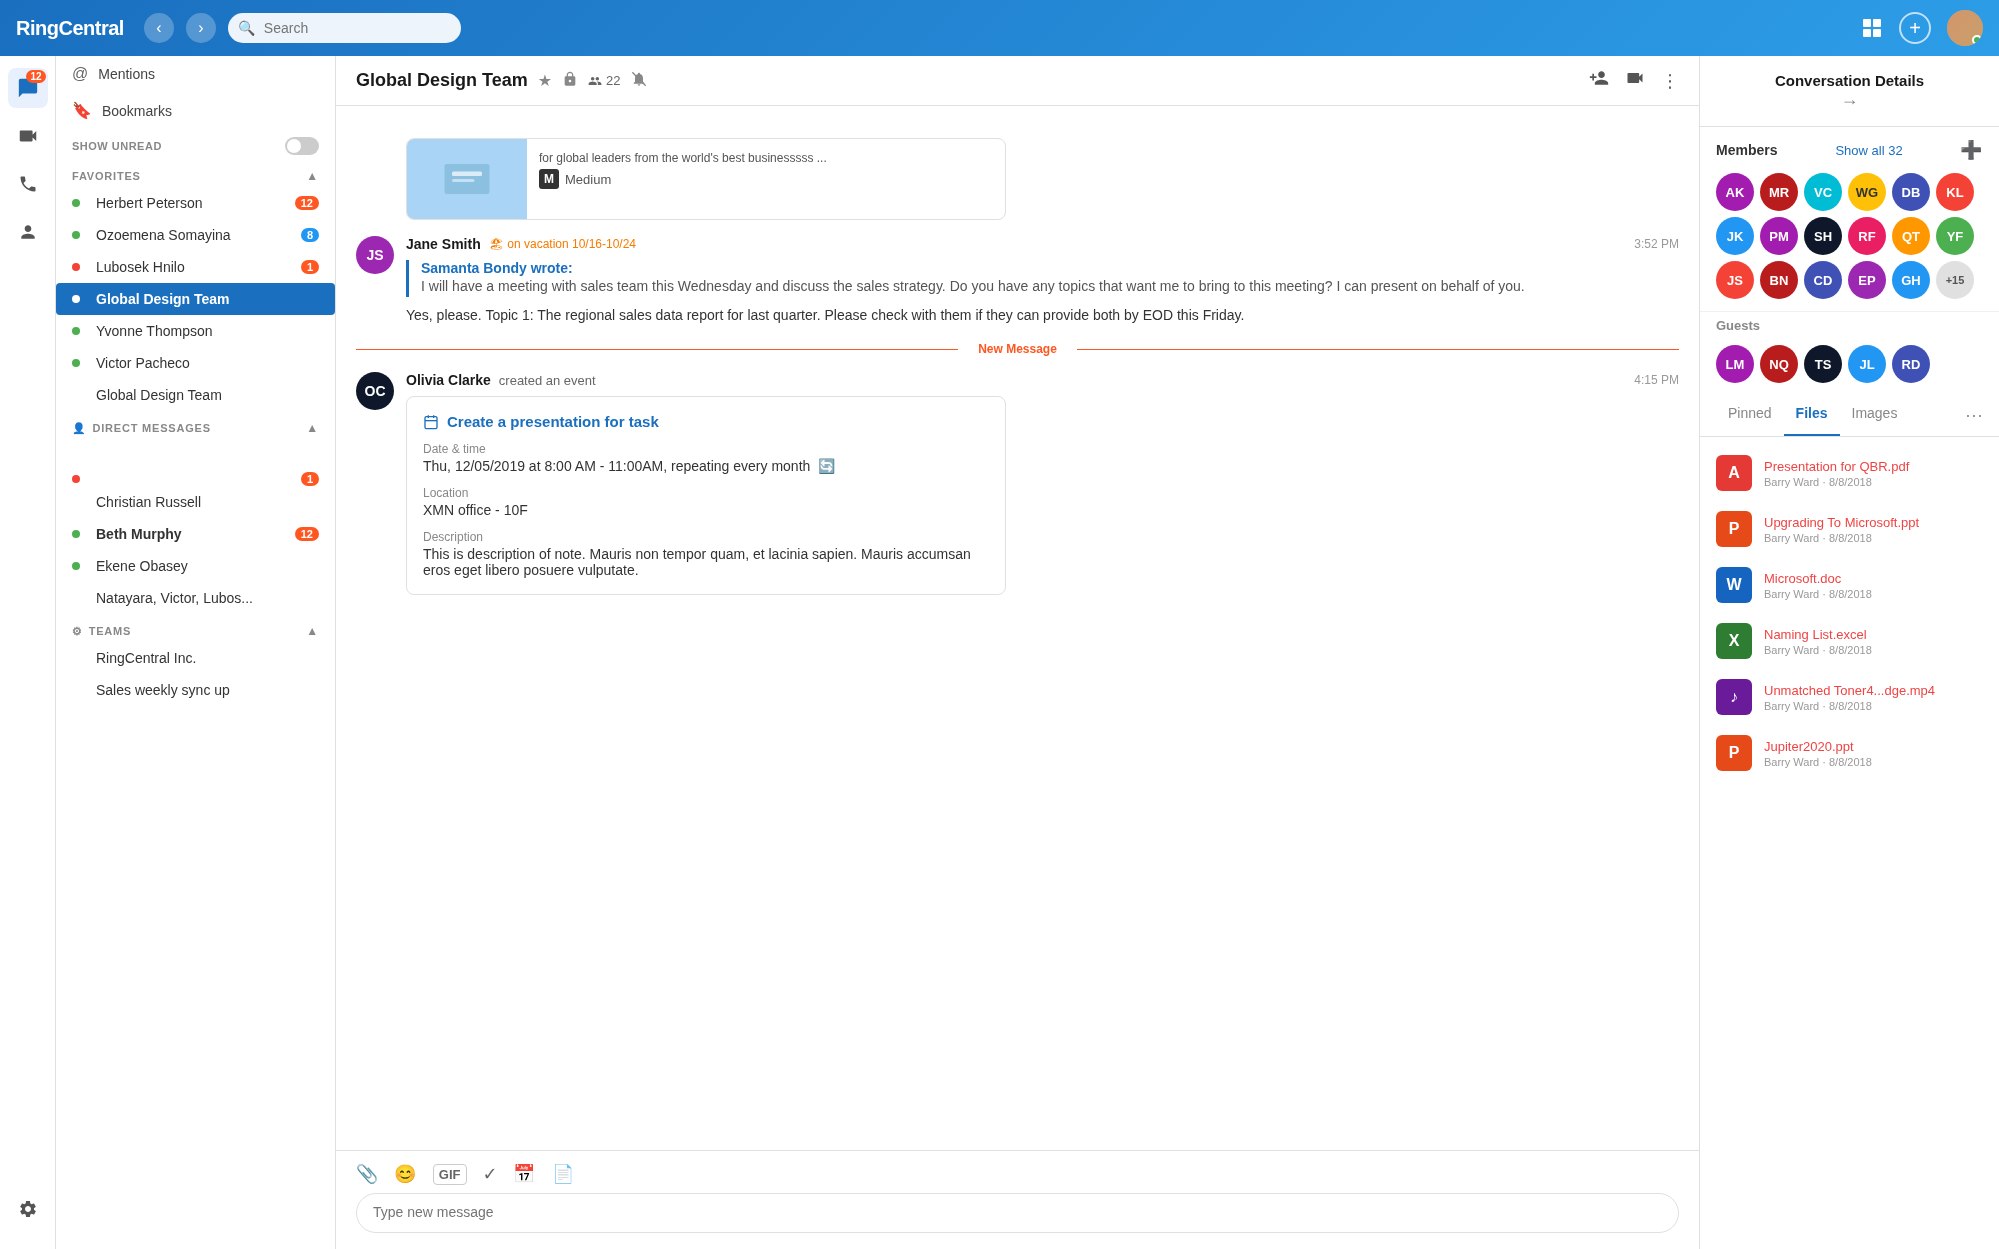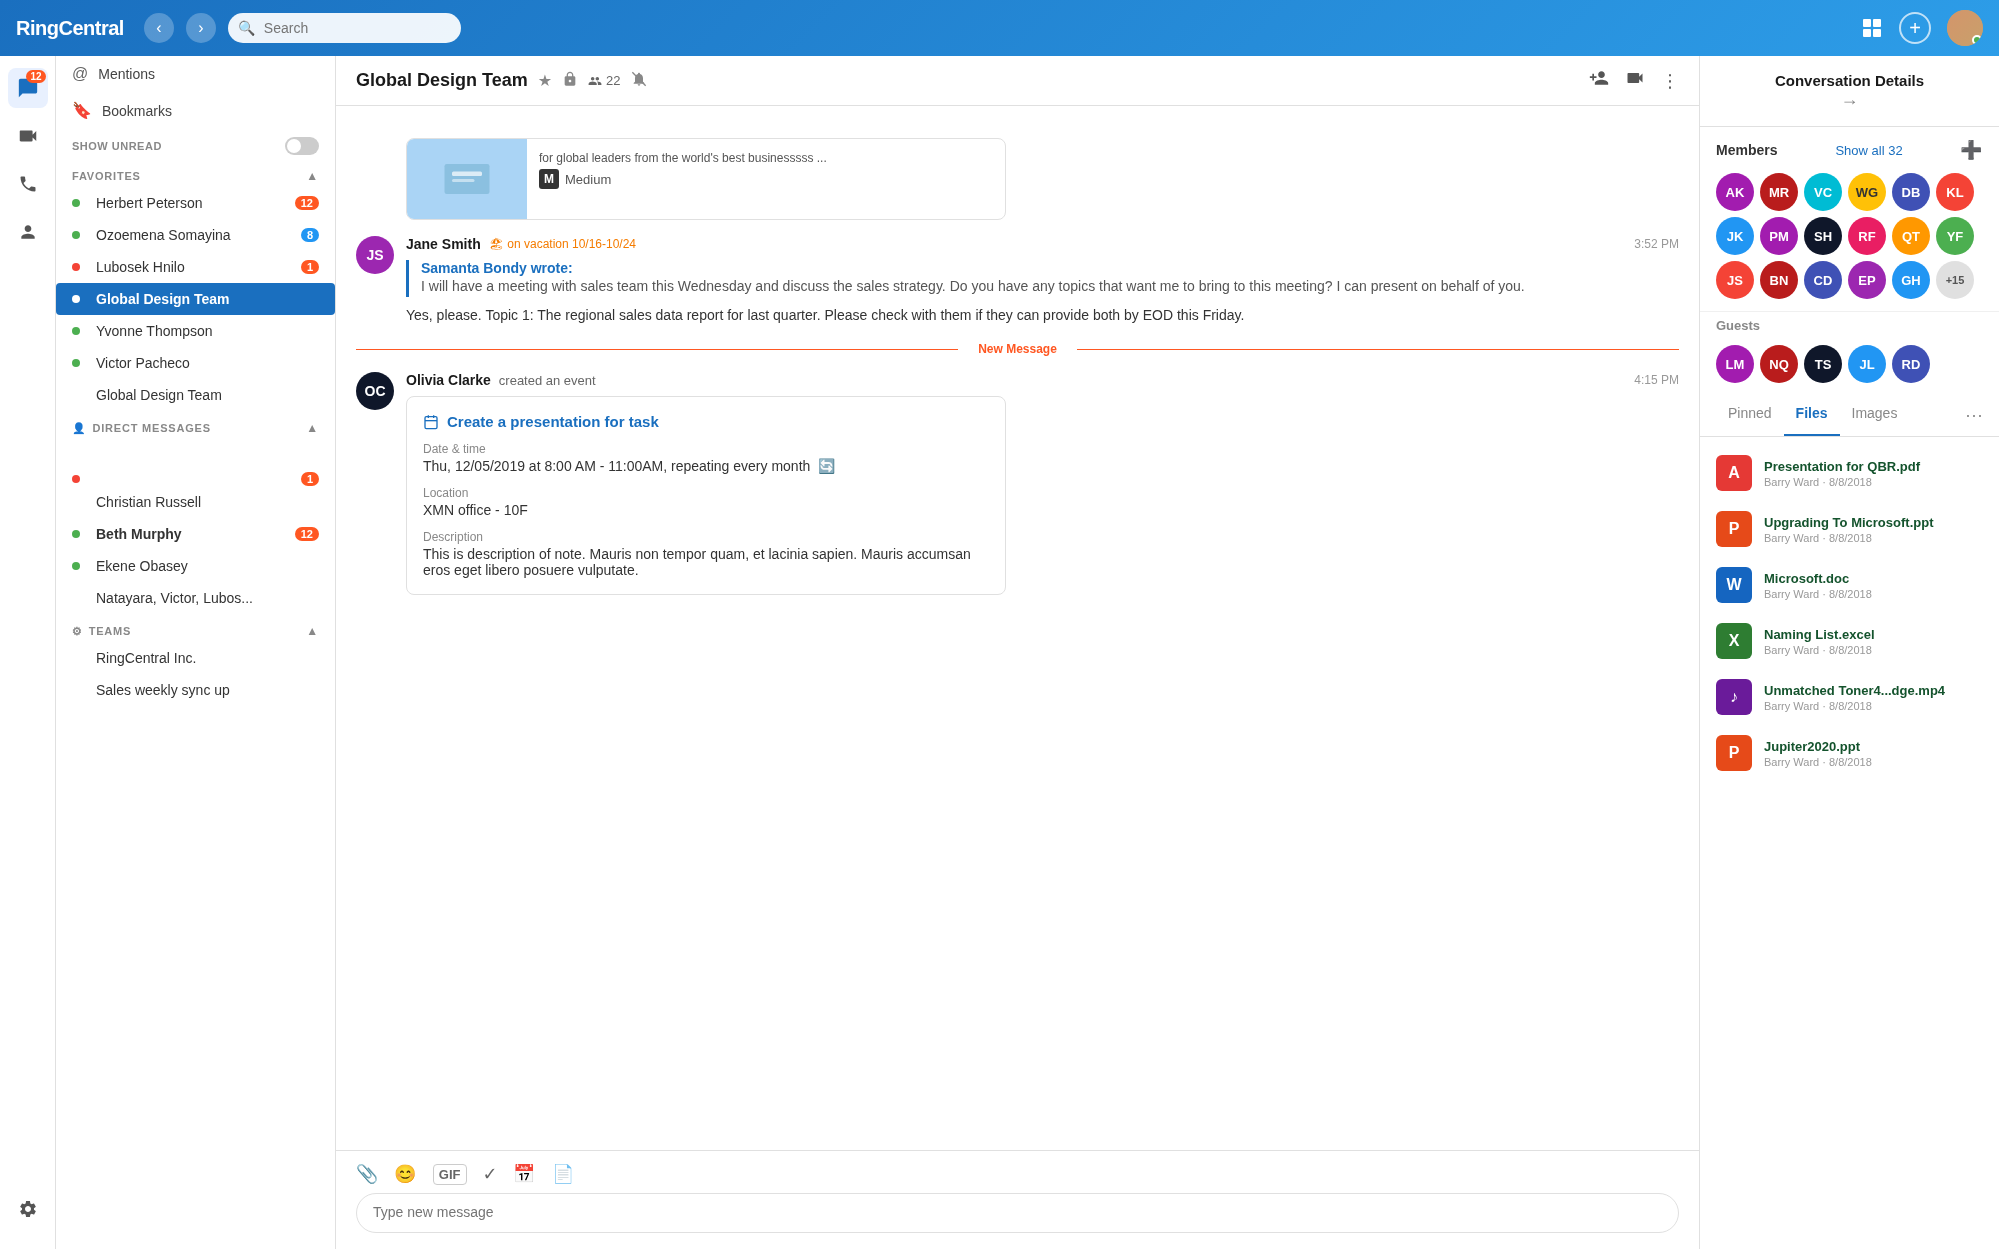--- a/index.html
+++ b/index.html
@@ -186,21 +186,21 @@
     .files-list::-webkit-scrollbar { width: 4px; }
     .files-list::-webkit-scrollbar-thumb { background: #ccc; }
     .file-item { display: flex; align-items: center; gap: 12px; padding: 10px 16px; cursor: pointer; }
     .file-icon { width: 36px; height: 36px; border-radius: 6px; display: flex; align-items: center; justify-content: center; font-size: 16px; font-weight: 700; color: #fff; flex-shrink: 0; }
     .file-icon-pdf { background: #e53935; }
     .file-icon-ppt { background: #e64a19; }
     .file-icon-doc { background: #1565c0; }
     .file-icon-xls { background: #2e7d32; }
     .file-icon-mp4 { background: #6a1b9a; }
     .file-info { flex: 1; min-width: 0; }
-    .file-name { font-size: 13px; font-weight: 700; color: #14532d; white-space: nowrap; overflow: hidden; text-overflow: ellipsis; }
+    .file-name { font-size: 13px; font-weight: 400; color: #ef4444; white-space: nowrap; overflow: hidden; text-overflow: ellipsis; }
     .file-meta { font-size: 11px; color: #999; margin-top: 2px; }
 
     
     .av-teal { background: #0f172a; }
     .av-orange { background: #ff9800; }
     .av-purple { background: #9c27b0; }
     .av-blue { background: #2196f3; }
     .av-red { background: #f44336; }
     .av-green { background: #4caf50; }
     .av-indigo { background: #3f51b5; }

